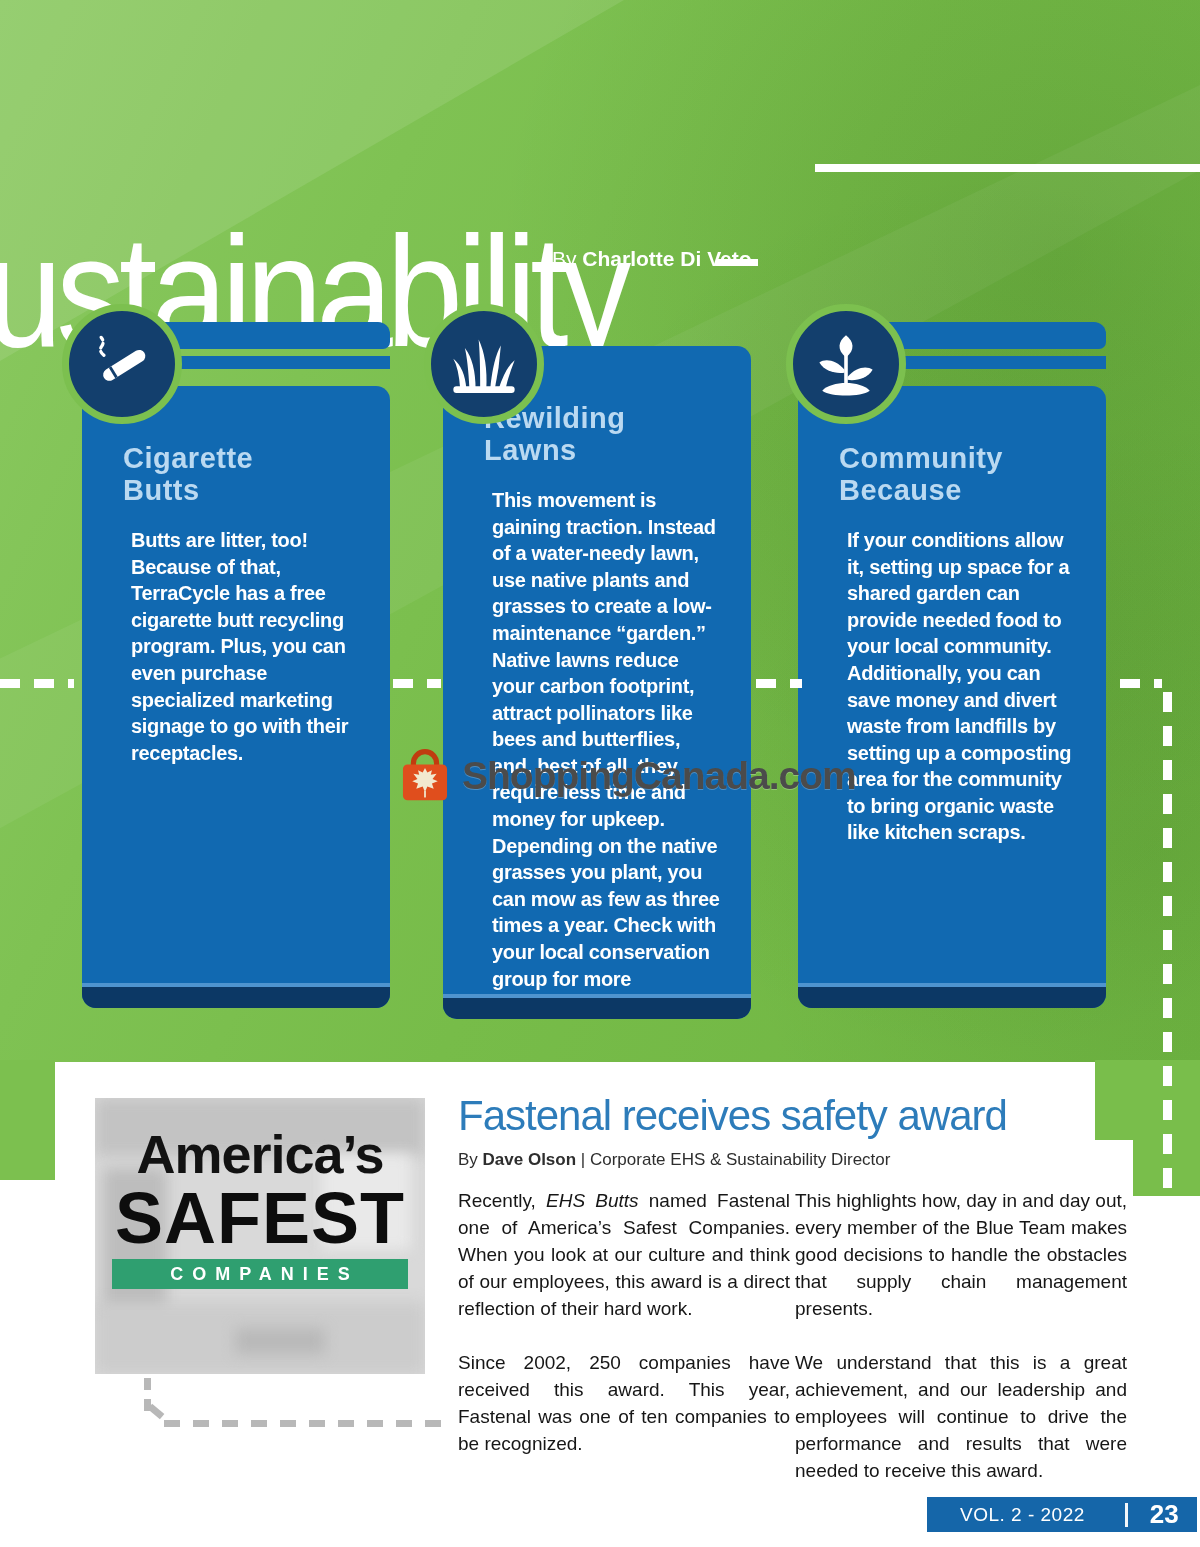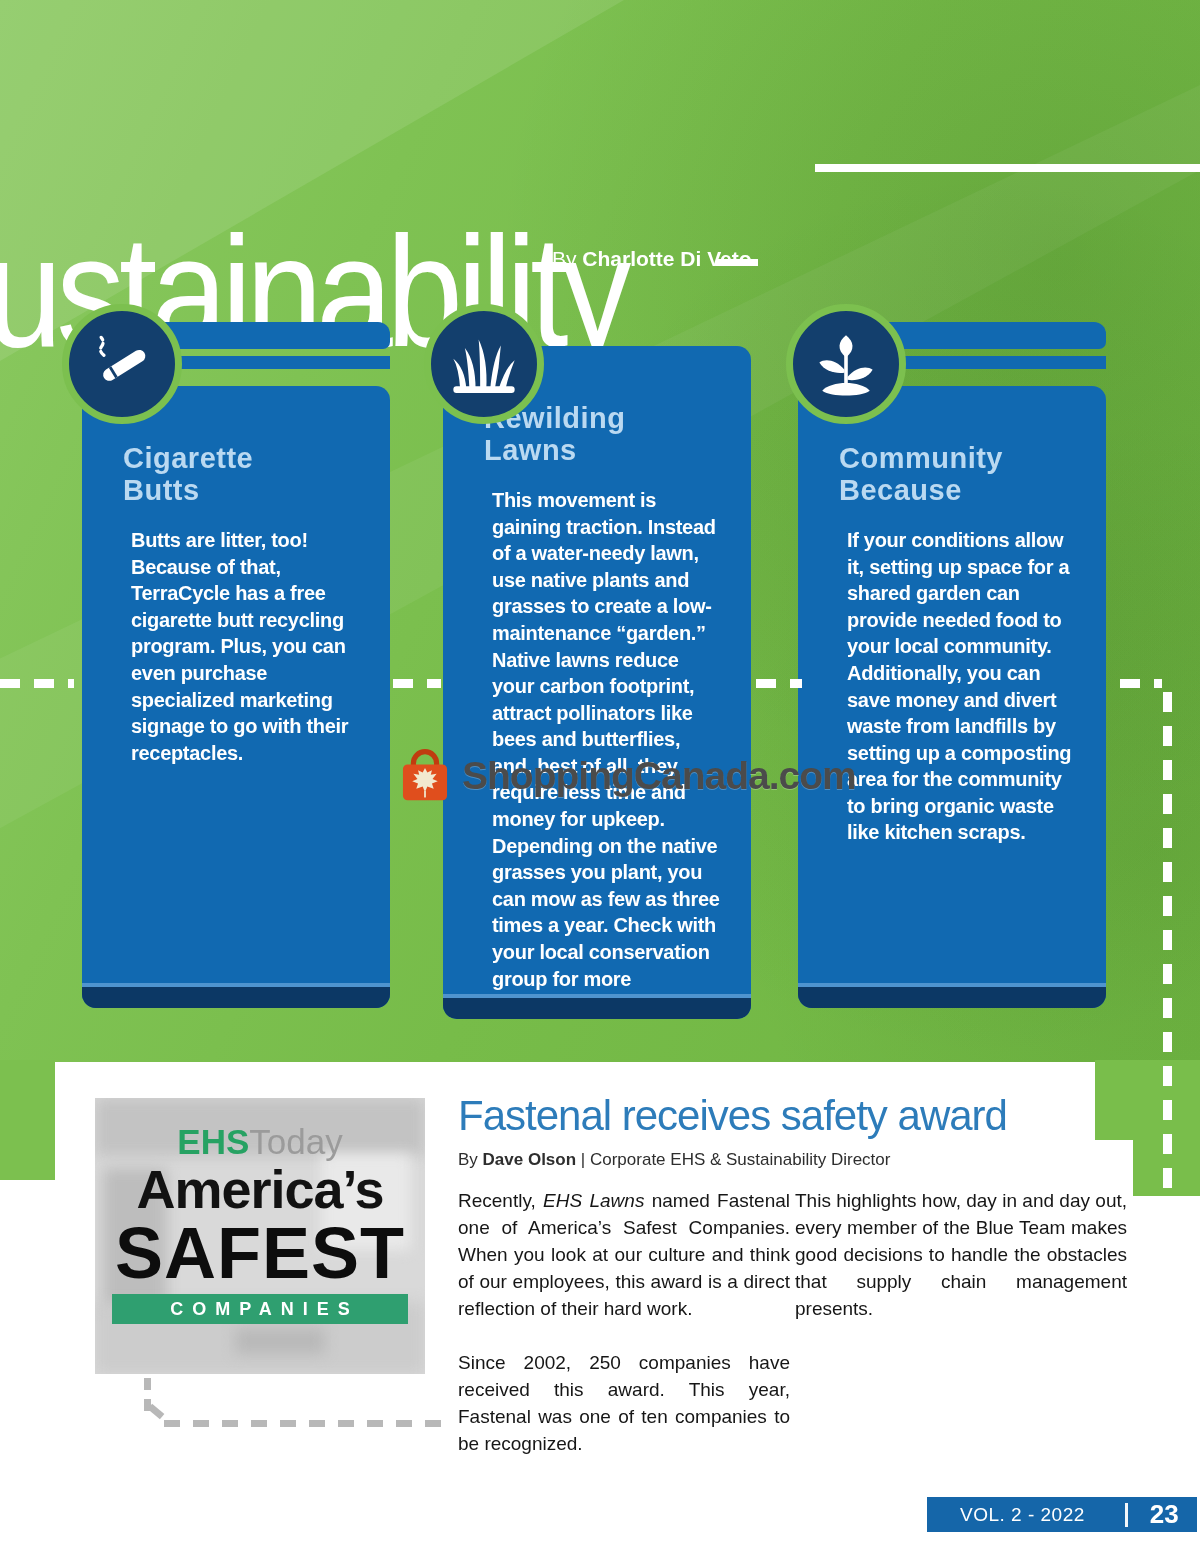--- a/index.html
+++ b/index.html
@@ -206,38 +206,38 @@
     <span class="watermark-text">ShoppingCanada.com</span>
   </div>
 
   <div class="award-image">
     <div class="ph ph1"></div>
     <div class="ph ph2"></div>
     <div class="ph ph3"></div>
     <div class="ph ph4"></div>
     <div class="ph ph5"></div>
     <div class="award-content">
-      <div class="ehs-row"><span class="ehs-ehs">EHS</span><span class="ehs-today">Today</span></div>
       <div class="award-americas">America’s</div>
       <div class="award-safest">SAFEST</div>
       <div class="companies-band">
           <span>COMPANIES</span>
         </div>
     </div>
   </div>
 
   <div class="article-title">Fastenal receives safety award</div>
   <div class="article-byline"><span>By </span><b>Dave Olson</b><span> | Corporate EHS &amp; Sustainability Director</span></div>
 
   <div class="col col-1">
-    <p><span>Recently, </span><i>EHS Lawns</i><span> named Fastenal one of America’s Safest Companies. When you look at our culture and think of our employees, this award is a direct reflection of their hard work.</span></p>
+    <p><span>Recently, </span><i>EHS Butts</i><span> named Fastenal one of America’s Safest Companies. When you look at our culture and think of our employees, this award is a direct reflection of their hard work.</span></p>
     <p>Since 2002, 250 companies have received this award. This year, Fastenal was one of ten companies to be recognized.</p>
   </div>
   <div class="col col-2">
     <p>This highlights how, day in and day out, every member of the Blue Team makes good decisions to handle the obstacles that supply chain management presents.</p>
+    <p>We understand that this is a great achievement, and our leadership and employees will continue to drive the performance and results that were needed to receive this award.</p>
   </div>
 
   <div class="gdash-v"></div>
   <div class="gdash-corner"></div>
   <div class="gdash-h"></div>
 
   <div class="footer-bar">
     <span class="footer-vol">VOL. 2 - 2022</span>
     <span class="footer-div"></span>
     <span class="footer-page">23</span>

